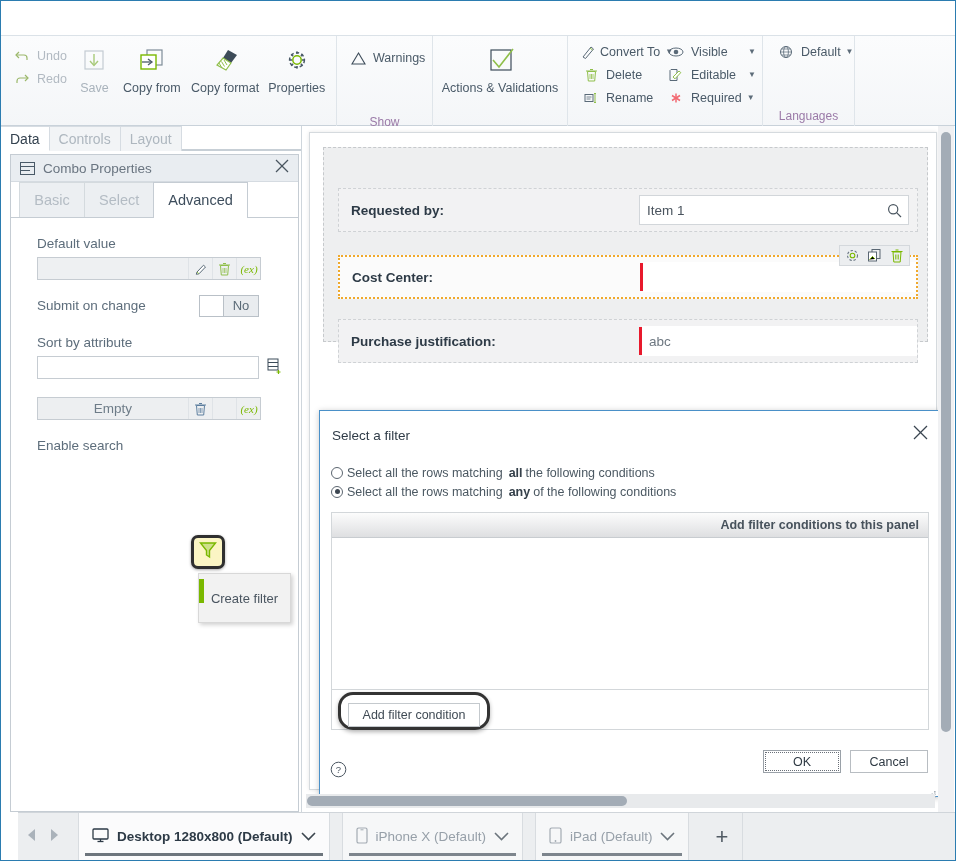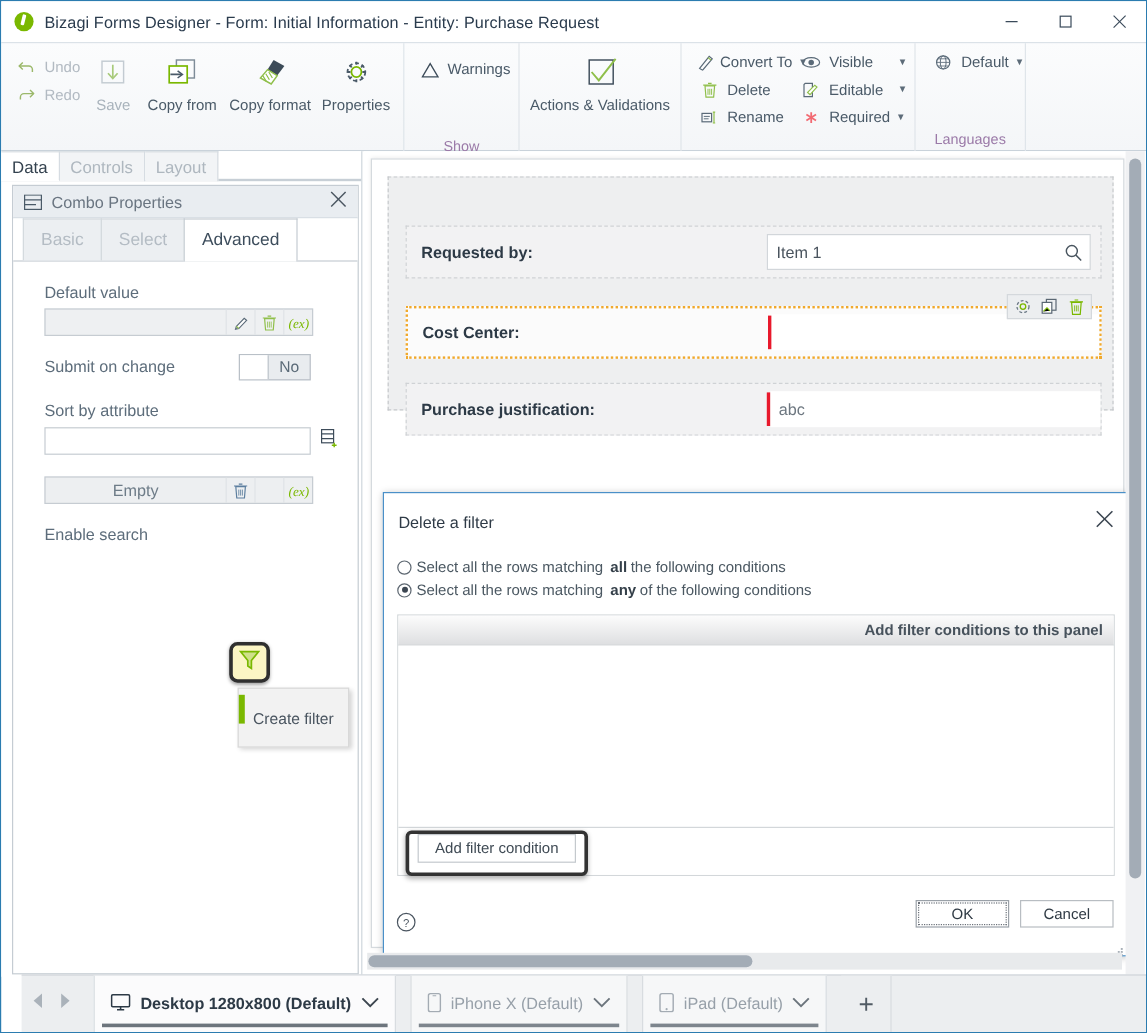--- a/index.html
+++ b/index.html
@@ -232,22 +232,22 @@
     border-bottom: 1px solid #c8ccd0;
     display: flex; align-items: center; justify-content: flex-end;
     padding-right: 9px;
     font-size: 12.5px; color: #47525c; font-weight: bold;
   }
   .panelbox-body { height: 152px; background: #ffffff; border-bottom: 1px solid #d3d7da; }
   .panelbox-foot { height: 39px; background: #ffffff; position: relative; }
 
   .hl-addcond {
     position: absolute; left: 6px; top: 2px; width: 152px; height: 38px;
-    border: 3px solid #333333; border-radius: 5px; background: #ffffff;
-    display: flex; align-items: flex-start; justify-content: center;
+    border: 3px solid #333333; border-radius: 15px; background: #ffffff;
+    display: flex; align-items: flex-end; justify-content: center;
     box-shadow: 0 2px 4px rgba(0,0,0,.3);
   }
   .addcond-btn {
     width: 132px; height: 24px; border: 1px solid #c4c9cd; background: #ffffff;
     display: flex; align-items: center; justify-content: center;
     font-size: 12.5px; color: #3f4a54; cursor: default;
   }
 
   .help-icon { position: absolute; left: 10px; bottom: 14px; cursor: default; }
   .dlg-btns { position: absolute; right: 12px; bottom: 23px; display: flex; gap: 9px; }
@@ -302,42 +302,20 @@
     cursor: default;
   }
   .bottomfill { flex: 1; }
   .chev { color: #444e57; font-size: 11px; }
 </style>
 </head>
 <body>
 
 <div id="app">
 
-  <div class="titlebar">
-    <div class="app-logo"></div>
-    <div class="title-text">Bizagi Forms Designer  - Form: Initial Information - Entity:  Purchase Request</div>
-    <div class="win-controls">
-      <div class="win-btn">
-        <svg width="12" height="12" viewBox="0 0 12 12">
-            <line x1="1" y1="6" x2="11" y2="6" stroke="#3a4a5a" stroke-width="1"></line>
-          </svg>
-      </div>
-      <div class="win-btn">
-        <svg width="12" height="12" viewBox="0 0 12 12">
-            <rect x="1.5" y="1.5" width="9" height="9" fill="none" stroke="#3a4a5a" stroke-width="1"></rect>
-          </svg>
-      </div>
-      <div class="win-btn">
-        <svg width="12" height="12" viewBox="0 0 12 12">
-            <line x1="1" y1="1" x2="11" y2="11" stroke="#3a4a5a" stroke-width="1"></line>
-            <line x1="11" y1="1" x2="1" y2="11" stroke="#3a4a5a" stroke-width="1"></line>
-          </svg>
-      </div>
-    </div>
-  </div>
 
   <div class="ribbon">
 
     <div class="rgroup" style="width:336px">
       <div class="rgroup-body">
         <div class="smallcol" style="width:72px; padding-top:8px">
           <div class="smallbtn disabled">
             <span class="ico">
               <svg width="14" height="12" viewBox="0 0 14 12">
                   <path d="M4 2 L1 5 L4 8" fill="none" stroke="#9bb86a" stroke-width="1.2"></path>
@@ -702,21 +680,21 @@
           <div class="plainfield">
             <div class="cv">abc</div>
           </div>
         </div>
 
       </div>
     </div>
   </div>
 
   <div class="dialog">
-    <div class="dlg-title">Delete a filter</div>
+    <div class="dlg-title">Select a filter</div>
     <div class="dlg-close">
       <svg width="15" height="15" viewBox="0 0 15 15">
           <line x1="1" y1="1" x2="14" y2="14" stroke="#3a4550" stroke-width="1.3"></line>
           <line x1="14" y1="1" x2="1" y2="14" stroke="#3a4550" stroke-width="1.3"></line>
         </svg>
     </div>
 
     <div class="radios">
       <div class="radio-line">
         <span class="radio"></span>

